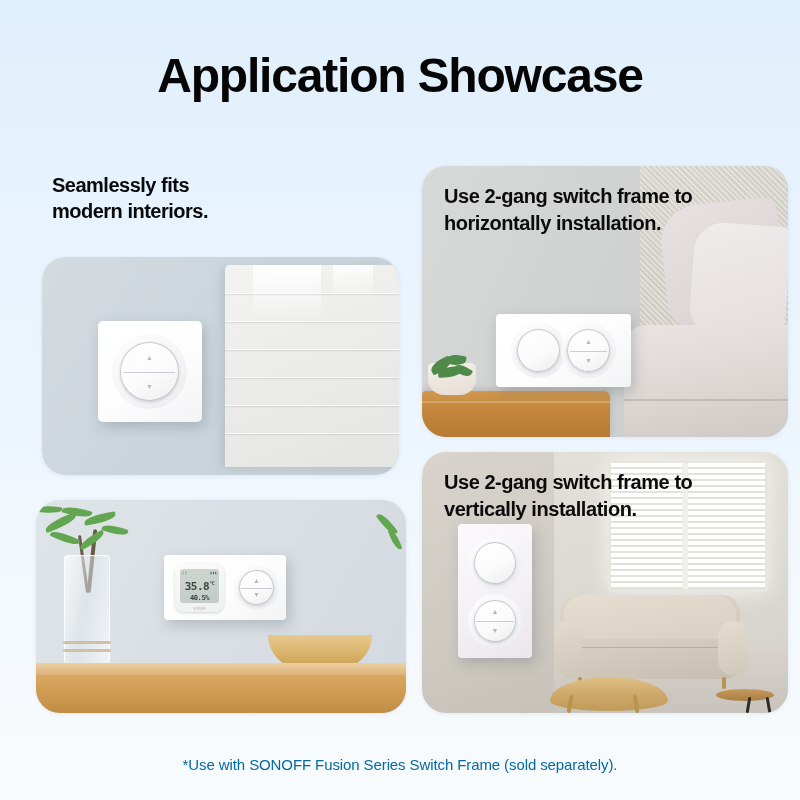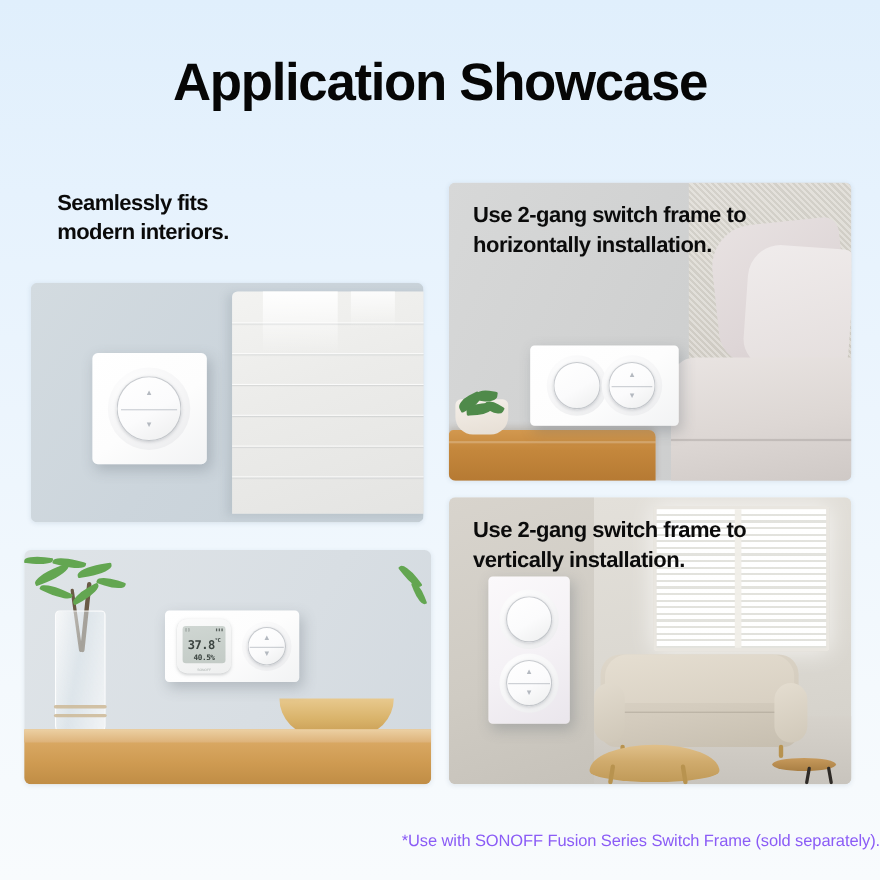--- a/index.html
+++ b/index.html
@@ -19,27 +19,28 @@
   }
 
   .left-heading{
     position:absolute; left:52px; top:172px;
     font-size:20px; font-weight:bold; line-height:1.32;
     letter-spacing:-0.5px; color:#0a0a0a; white-space:pre-line;
   }
 
   .footnote{
     position:absolute; left:0; bottom:27px; width:100%;
-    text-align:right; font-size:15px; color:#8b5cf6; letter-spacing:-0.1px;
+    text-align:center; font-size:15px; color:#0369a1; letter-spacing:-0.1px;
   }
 
   
   .card{
-    position:absolute; border-radius:6px; overflow:hidden;
+    position:absolute; border-radius:24px; overflow:hidden;
     box-shadow:0 1px 4px rgba(60,90,120,.10);
+    margin-left:14px;
   }
   #card-tl{ left:28px;  top:257px; width:357px; height:218px; }
   #card-bl{ left:22px;  top:500px; width:370px; height:213px; }
   #card-tr{ left:408px; top:166px; width:366px; height:271px; }
   #card-br{ left:408px; top:452px; width:366px; height:261px; }
 
   .caption{
     position:absolute; left:22px; top:17px; z-index:6;
     font-size:20px; font-weight:bold; line-height:1.33;
     letter-spacing:-0.45px; color:#0b0b0b; white-space:pre-line;
@@ -283,21 +284,21 @@
       </div>
 
     <div class="plate" id="bl-plate">
       <div class="lcd">
         <div class="screen">
           <div class="icons">
               <span>▯▯</span>
               <span>▮▮▮</span>
             </div>
           <div class="temp">
-            <span>37.8</span><i>°C</i>
+            <span>35.8</span><i>°C</i>
           </div>
           <div class="hum">40.5%</div>
         </div>
         <div class="brand">SONOFF</div>
       </div>
       <div class="knob-wrap">
         <div class="knob">
           <span class="chev up">▲</span>
           <div class="split"></div>
           <span class="chev dn">▼</span>

